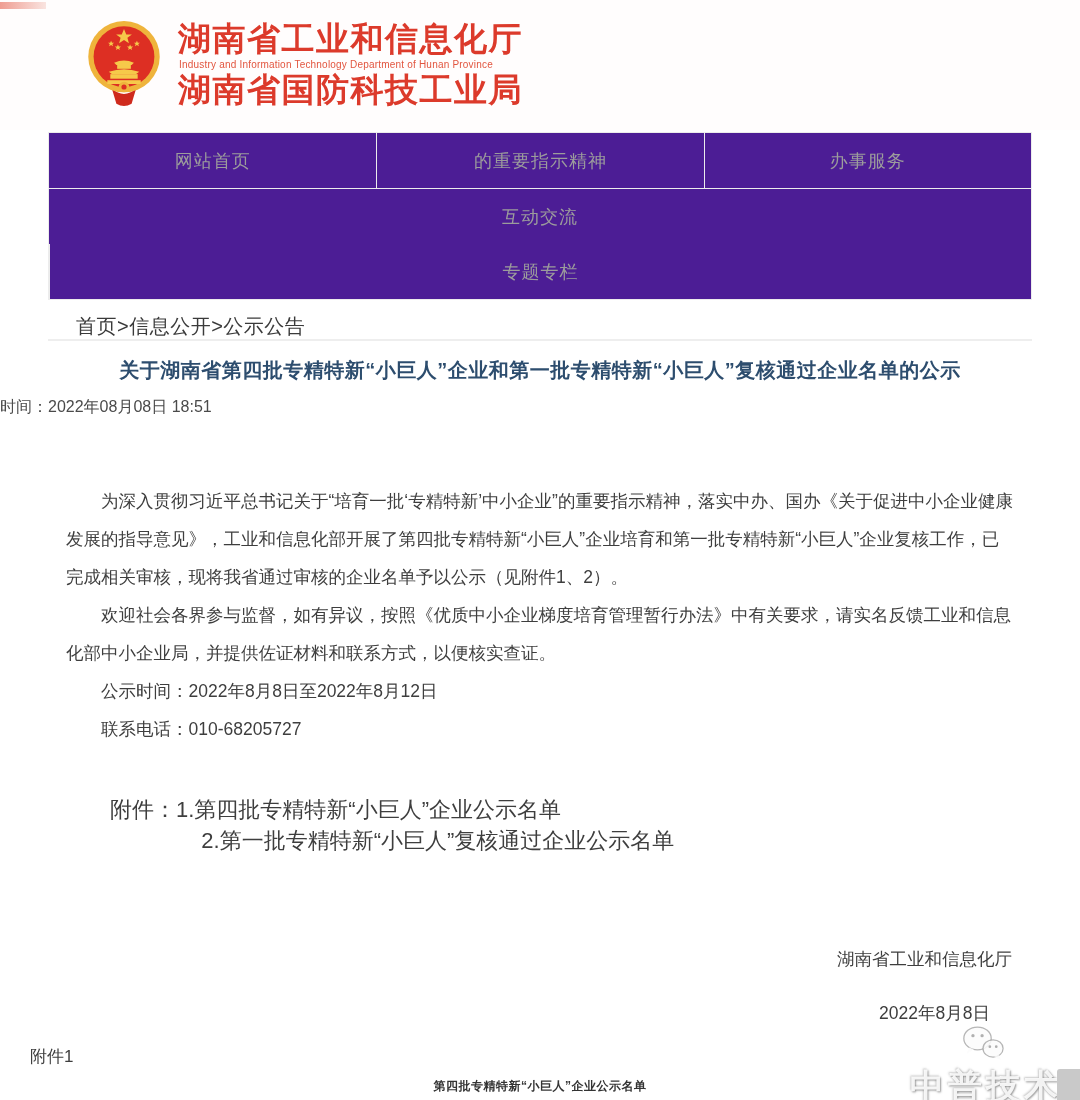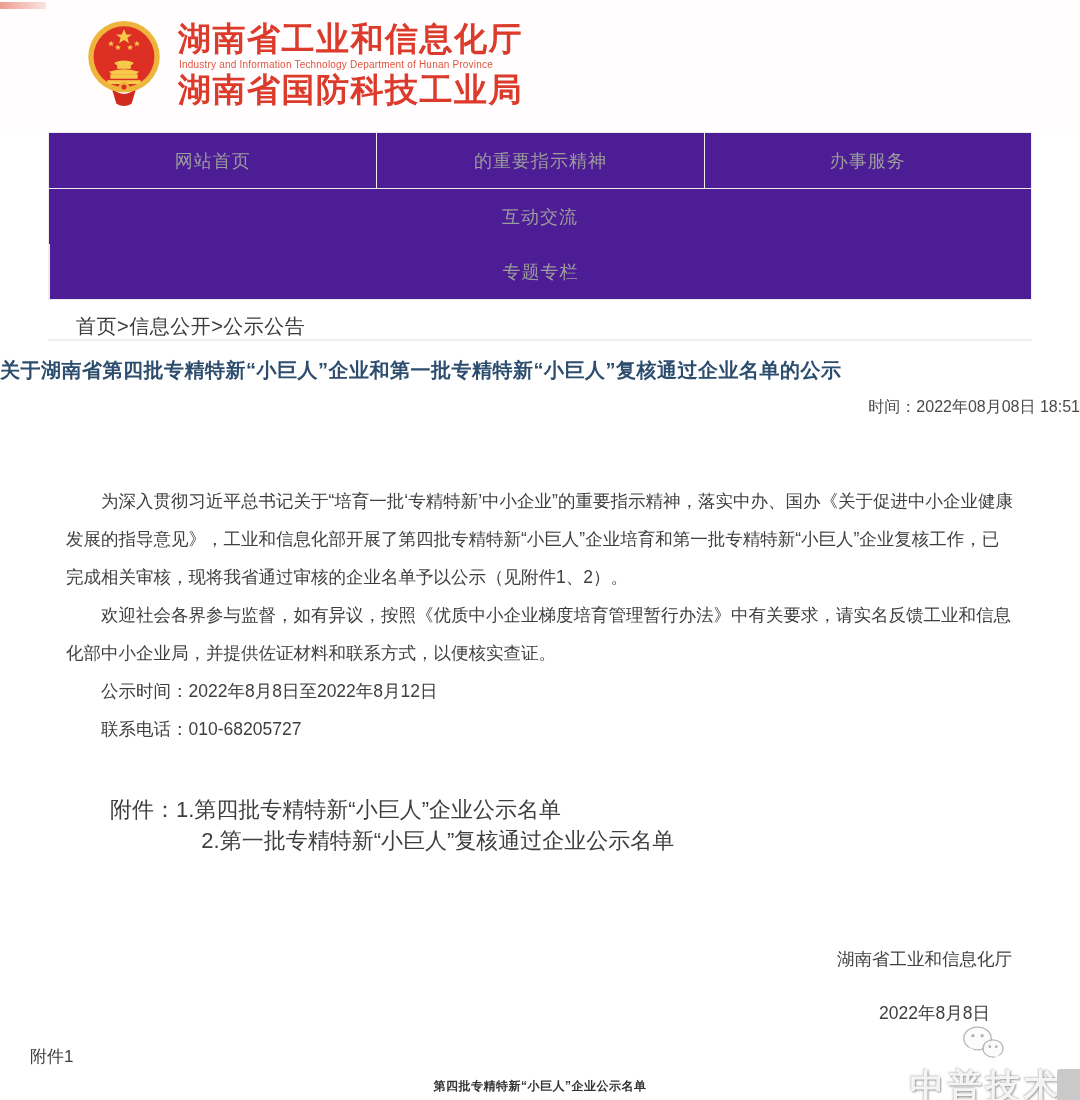--- a/index.html
+++ b/index.html
@@ -24,23 +24,23 @@
   .nav-row { display:grid; border:1px solid #ececec; background:#4c1d95; }
   .nav-row-1 { grid-template-columns:repeat(3,1fr); }
   .nav-row-2 { grid-template-columns:repeat(1,1fr); border-top:none; }
   .nav-cell { height:55px; display:flex; align-items:center; justify-content:center;
     font-size:18px; color:#9c9c9c; border-left:1px solid #ececec; cursor:pointer; letter-spacing:1px; }
   .nav-cell:first-child { border-left:none; }
   
   .breadcrumb-wrap { margin:0 48px; height:41px; padding:13px 28px 0; border-bottom:2px solid #eeeeee; }
   .breadcrumb { font-size:20px; color:#3a3a3a; letter-spacing:0.5px; }
   
-  .article-title { margin-top:16px; font-size:20px; font-weight:bold;
+  .article-title { margin-top:16px; text-align:center; font-size:20px; font-weight:bold;
     color:#2d4d6e; letter-spacing:0.5px; }
-  .article-time { margin-top:13px; text-align:right; font-size:16px; color:#4a4a4a; }
+  .article-time { margin-top:13px; text-align:left; font-size:16px; color:#4a4a4a; }
   
   .article-body { margin:64px 64px 0 66px; font-size:17.5px; line-height:38px; color:#3e3e3e; }
   .article-body p { text-indent:2em; }
   .attach-block { margin-top:46px; font-size:22px; line-height:31px; color:#3e3e3e; }
   .attach-line-1 { text-indent:2em; }
   .attach-line-2 { padding-left:6.15em; }
   .signature { margin-top:84px; text-align:right; font-size:17.5px; color:#3e3e3e; }
   .signature-org { padding-right:4px; }
   .signature-date { margin-top:16px; padding-right:26px; }
   

